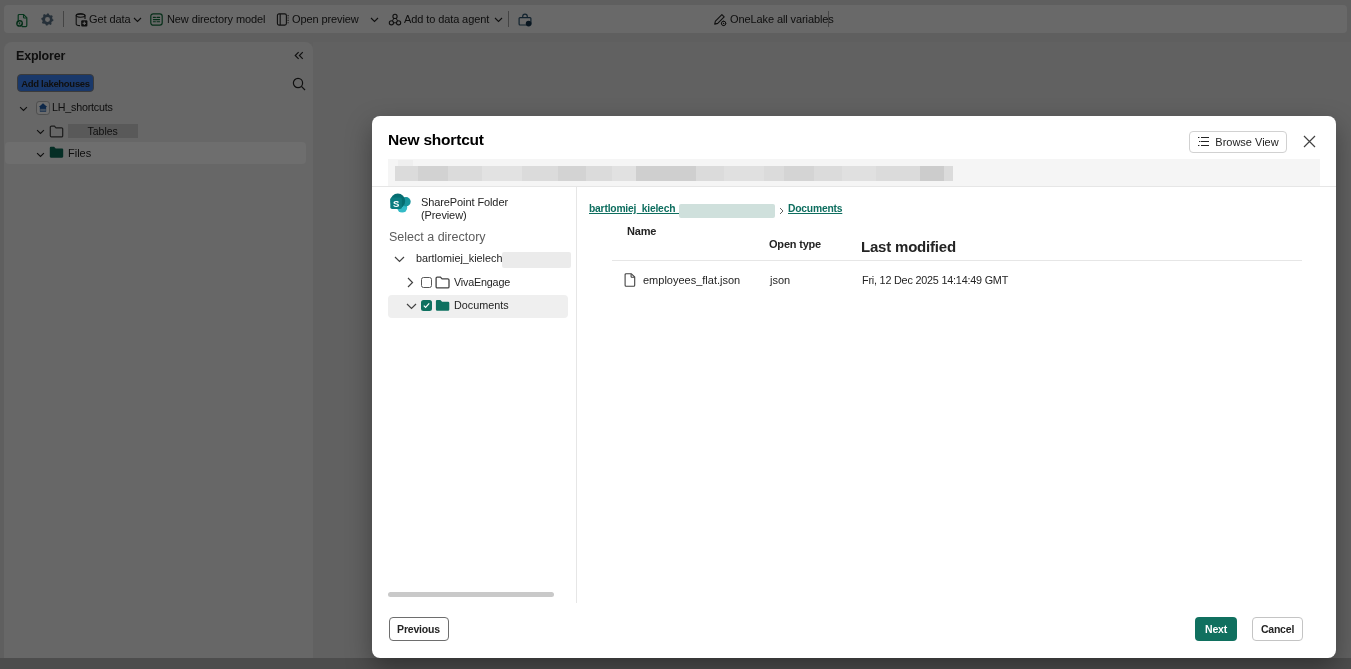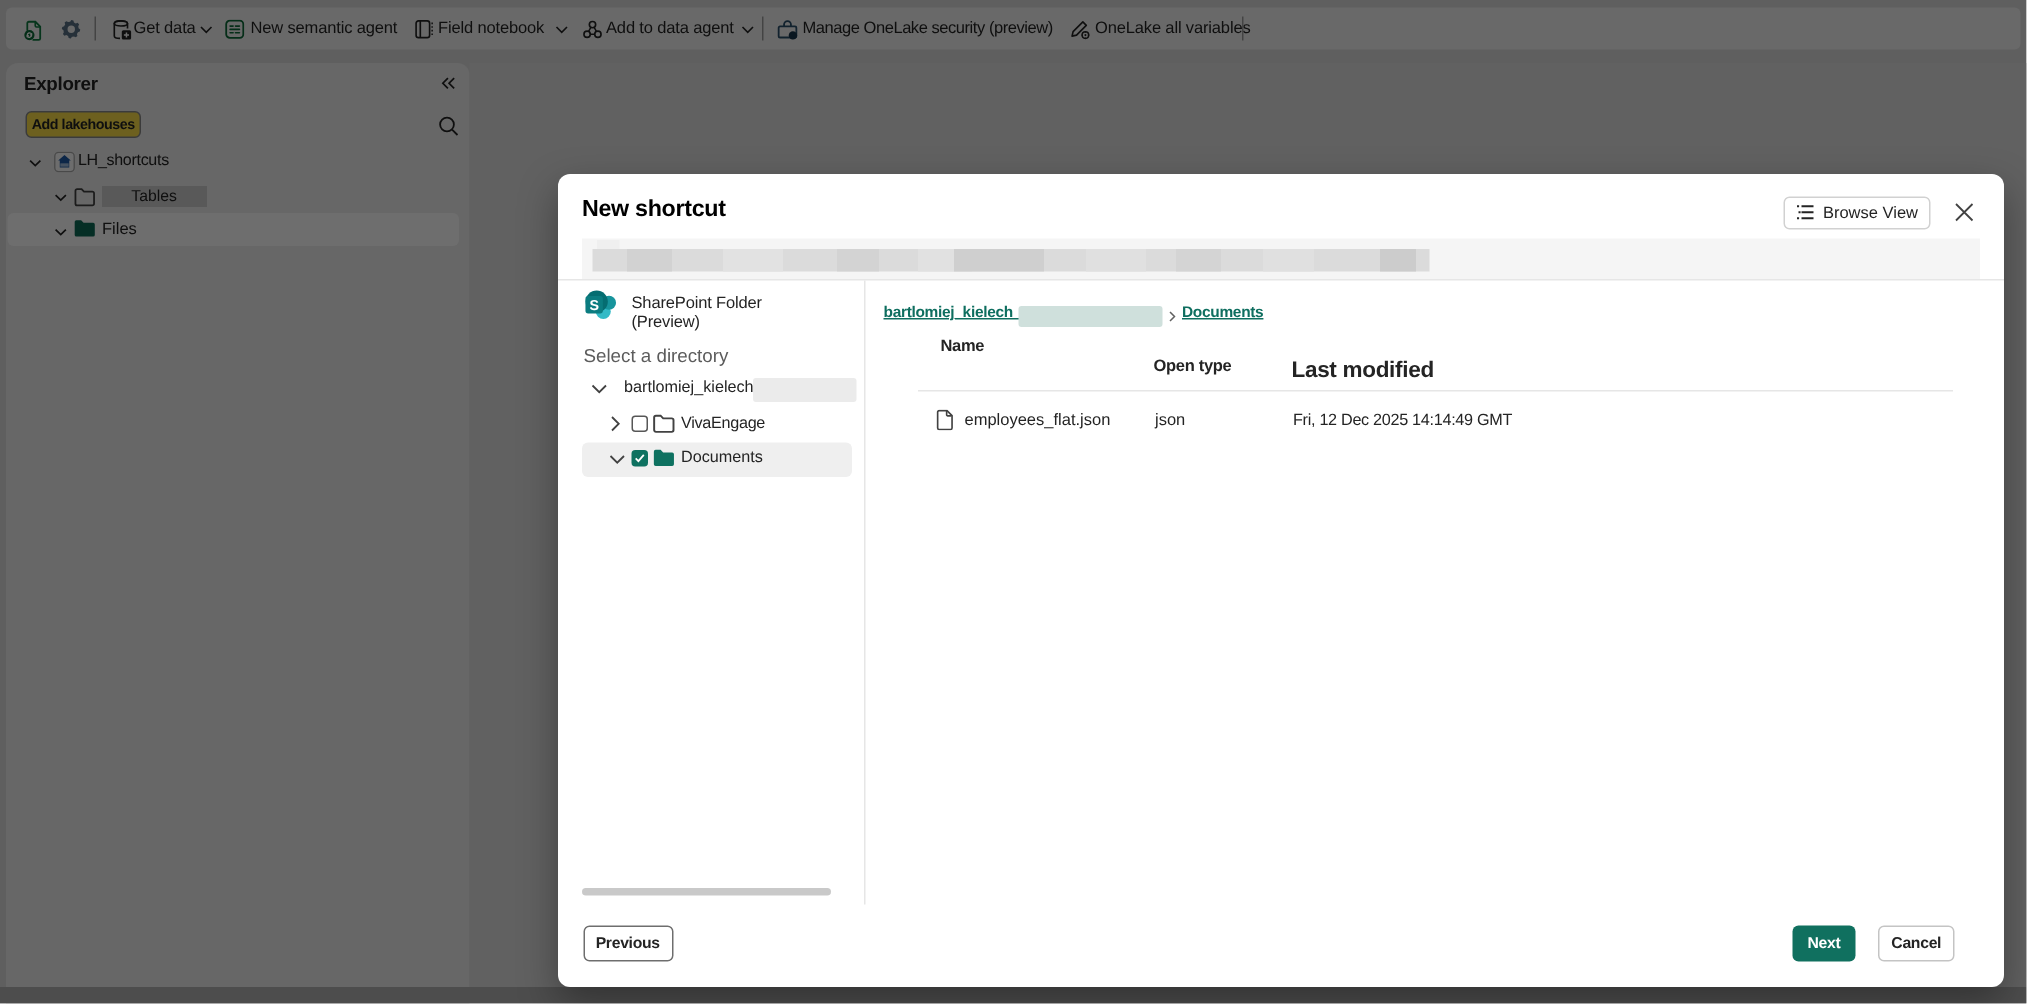--- a/index.html
+++ b/index.html
@@ -44,28 +44,28 @@
     </svg>
     <div class="tbi" style="left:85px">Get data</div>
     <svg class="abs" style="left:129px;top:12px" width="9" height="6" viewBox="0 0 9 6">
         <path d="M1 1 l3.5 3.5 L8 1" fill="none" stroke="#242424" stroke-width="1.1"></path>
       </svg>
 
     <svg class="abs" style="left:146px;top:8px" width="13" height="13" viewBox="0 0 13 13">
       <rect x="0.8" y="0.8" width="11.4" height="11.4" rx="2.4" fill="none" stroke="#0b6a37" stroke-width="1.2"></rect>
       <path d="M3.4 4.4 h2 M7 4.4 h2.6 M3.4 6.6 h6.2 M3.4 8.8 h2 M7 8.8 h2.6" stroke="#0b6a37" stroke-width="1.1" stroke-linecap="round"></path>
     </svg>
-    <div class="tbi" style="left:163px">New semantic agent</div>
+    <div class="tbi" style="left:163px">New directory model</div>
 
     <svg class="abs" style="left:272px;top:8px" width="13" height="13" viewBox="0 0 13 13">
       <rect x="1.4" y="0.9" width="9" height="11.2" rx="1.6" fill="none" stroke="#242424" stroke-width="1.1"></rect>
       <path d="M4.2 0.9 v11.2" stroke="#242424" stroke-width="1.1"></path>
       <path d="M11.6 2.6 h1 M11.6 5 h1 M11.6 7.4 h1 M11.6 9.8 h1" stroke="#242424" stroke-width="1.1"></path>
     </svg>
-    <div class="tbi" style="left:288px">Field notebook</div>
+    <div class="tbi" style="left:288px">Open preview</div>
     <svg class="abs" style="left:366px;top:12px" width="9" height="6" viewBox="0 0 9 6">
         <path d="M1 1 l3.5 3.5 L8 1" fill="none" stroke="#242424" stroke-width="1.1"></path>
       </svg>
 
     <svg class="abs" style="left:384px;top:8px" width="14" height="14" viewBox="0 0 14 14">
       <circle cx="7" cy="3.4" r="2.1" fill="none" stroke="#242424" stroke-width="1.1"></circle>
       <circle cx="3.4" cy="9.8" r="2.1" fill="none" stroke="#242424" stroke-width="1.1"></circle>
       <circle cx="10.6" cy="9.8" r="2.1" fill="none" stroke="#242424" stroke-width="1.1"></circle>
       <path d="M5.9 5.2 L4.4 7.9 M8.1 5.2 L9.6 7.9 M5.5 9.8 h3" stroke="#242424" stroke-width="1"></path>
     </svg>
@@ -73,37 +73,36 @@
     <svg class="abs" style="left:490px;top:12px" width="9" height="6" viewBox="0 0 9 6">
         <path d="M1 1 l3.5 3.5 L8 1" fill="none" stroke="#242424" stroke-width="1.1"></path>
       </svg>
     <div class="tbsep" style="left:504px"></div>
 
     <svg class="abs" style="left:514px;top:8px" width="14" height="14" viewBox="0 0 14 14">
       <path d="M2 4.6 h10 a0.9 0.9 0 0 1 0.9 0.9 v5.6 a0.9 0.9 0 0 1 -0.9 0.9 h-10 a0.9 0.9 0 0 1 -0.9 -0.9 v-5.6 a0.9 0.9 0 0 1 0.9 -0.9 z" fill="none" stroke="#29506b" stroke-width="1.2"></path>
       <path d="M4.7 4.4 v-1 a2.3 2.3 0 0 1 4.6 0 v1" fill="none" stroke="#29506b" stroke-width="1.2"></path>
       <circle cx="10.6" cy="10.6" r="2.8" fill="#16324a"></circle>
     </svg>
-    <div class="tbi" style="left:531px;letter-spacing:-0.3px">Manage OneLake security (preview)</div>
 
     <svg class="abs" style="left:709px;top:8px" width="14" height="14" viewBox="0 0 14 14">
       <path d="M8.9 1.6 l2.3 2.3 -6.5 6.5 -3 0.7 0.7 -3 z" fill="none" stroke="#242424" stroke-width="1.1" stroke-linejoin="round"></path>
       <circle cx="10.6" cy="10.4" r="2.2" fill="none" stroke="#242424" stroke-width="1"></circle>
       <circle cx="10.6" cy="10.4" r="0.7" fill="#242424"></circle>
       <path d="M10.6 7.8 v1 M10.6 12 v1 M8 10.4 h1 M12.2 10.4 h1" stroke="#242424" stroke-width="0.9"></path>
     </svg>
     <div class="tbi" style="left:726px">OneLake all variables</div>
     <div class="tbsep" style="left:823.5px"></div>
   </div>
   <div id="sidebar">
     <div class="abs" style="left:12px;top:7px;font-size:12.5px;font-weight:700;letter-spacing:-0.2px;color:#242424">Explorer</div>
     <svg class="abs" style="left:290px;top:9px" width="10" height="9" viewBox="0 0 13 11">
       <path d="M6 1 L1.6 5.5 L6 10 M11.4 1 L7 5.5 L11.4 10" fill="none" stroke="#242424" stroke-width="1.5"></path>
     </svg>
-    <div class="abs" style="left:13px;top:32px;width:77px;height:18px;border:1px solid #898989;border-radius:4px;background:#fde047;display:flex;align-items:center;justify-content:center;font-size:9.5px;font-weight:700;letter-spacing:-0.3px;white-space:nowrap;color:#242424">Add lakehouses</div>
+    <div class="abs" style="left:13px;top:32px;width:77px;height:18px;border:1px solid #898989;border-radius:4px;background:#3b82f6;display:flex;align-items:center;justify-content:center;font-size:9.5px;font-weight:700;letter-spacing:-0.3px;white-space:nowrap;color:#242424">Add lakehouses</div>
     <svg class="abs" style="left:287.5px;top:34.5px" width="14" height="14" viewBox="0 0 14 14">
       <circle cx="6" cy="6" r="4.6" fill="none" stroke="#242424" stroke-width="1.2"></circle>
       <path d="M9.4 9.4 L13 13" stroke="#242424" stroke-width="1.2"></path>
     </svg>
 
     <svg class="abs" style="left:14.5px;top:64px" width="9" height="6" viewBox="0 0 10 7">
         <path d="M1 1.2 l4 4 4-4" fill="none" stroke="#242424" stroke-width="1.3"></path>
       </svg>
     <svg class="abs" style="left:31.5px;top:59px" width="14" height="14" viewBox="0 0 16 16">
       <rect x="0.6" y="0.6" width="14.8" height="14.8" rx="3" fill="#fdfdfd" stroke="#aaaaaa" stroke-width="1"></rect>

